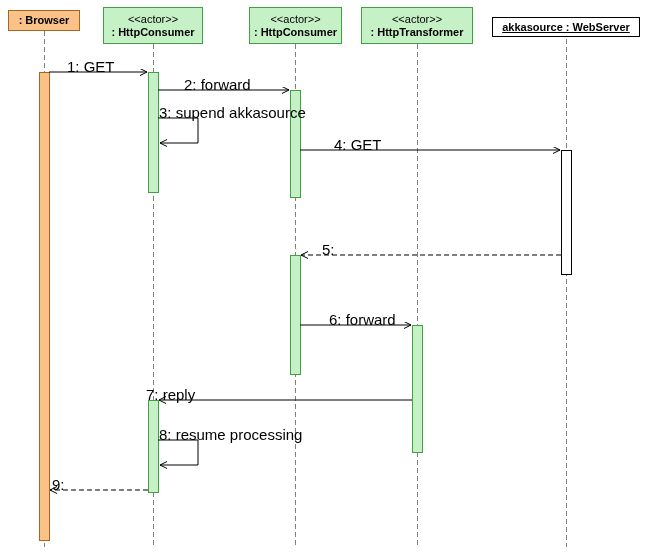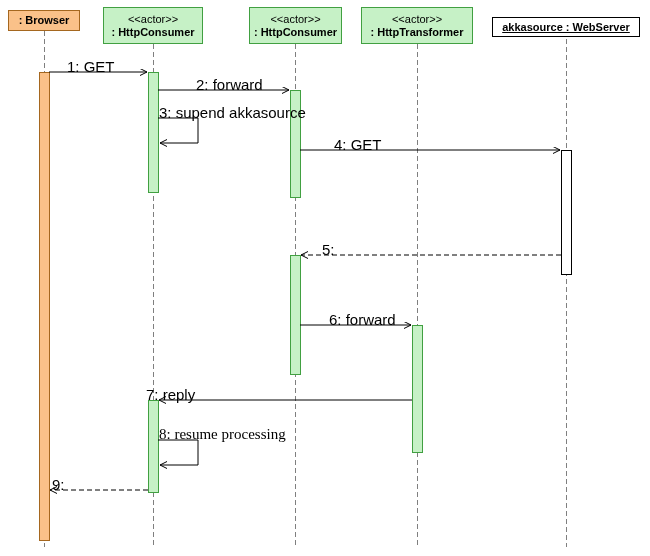--- a/index.html
+++ b/index.html
@@ -112,22 +112,22 @@
   <div class="actor-box green" style="left:361px; top:7px; width:112px; height:37px;">
     <div class="stereotype">&lt;&lt;actor&gt;&gt;</div>
     <div class="actor-name">: HttpTransformer</div>
   </div>
 
   <div class="actor-box plain" style="left:492px; top:17px; width:148px; height:20px;text-decoration:underline;">
     <div class="actor-name">akkasource : WebServer</div>
   </div>
 
   <div class="msg-label" style="left:67px;  top:58px;">1: GET</div>
-  <div class="msg-label" style="left:196px; top:76px;">2: forward</div>
+  <div class="msg-label" style="left:184px; top:76px;">2: forward</div>
   <div class="msg-label" style="left:159px; top:104px;">3: supend akkasource</div>
   <div class="msg-label" style="left:334px; top:136px;">4: GET</div>
   <div class="msg-label" style="left:322px; top:241px;">5:</div>
   <div class="msg-label" style="left:329px; top:311px;">6: forward</div>
   <div class="msg-label" style="left:146px; top:386px;">7: reply</div>
-  <div class="msg-label" style="left:159px; top:426px;font-family:Liberation Serif, serif;">8: resume processing</div>
+  <div class="msg-label" style="left:159px; top:426px;">8: resume processing</div>
   <div class="msg-label" style="left:52px;  top:476px;">9:</div>
 
 </div>
 
 </body></html>

